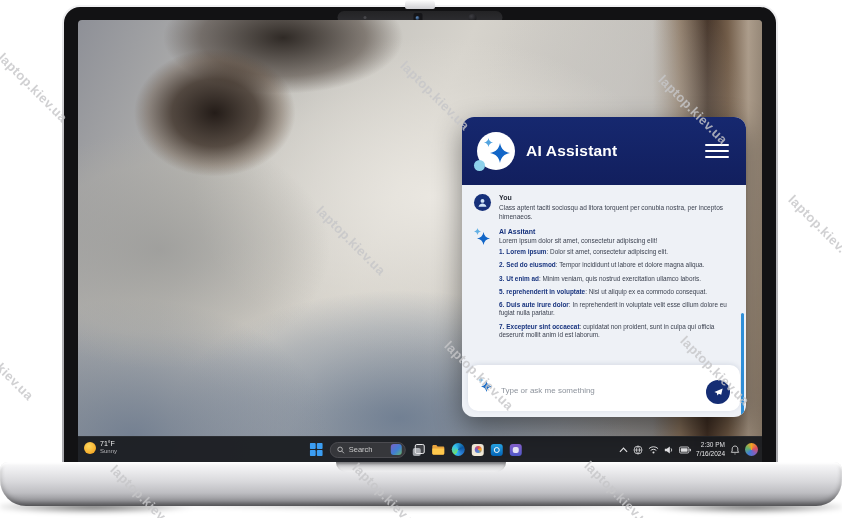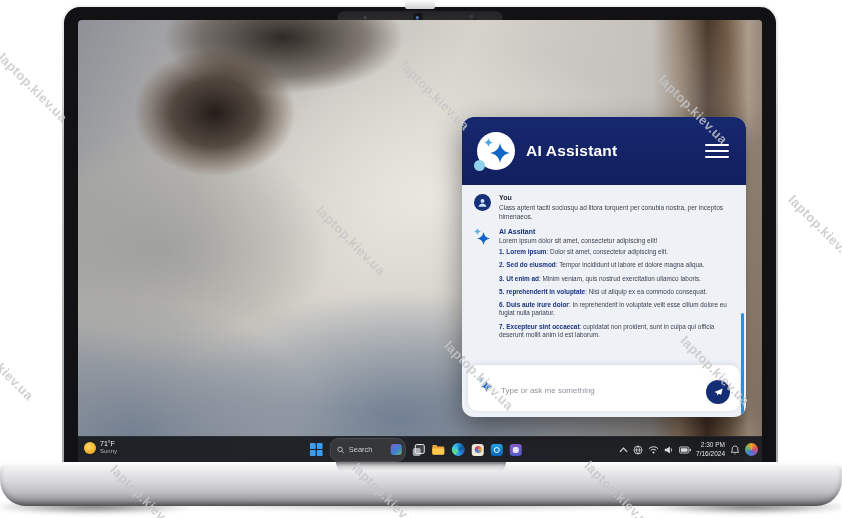--- a/index.html
+++ b/index.html
@@ -90,21 +90,21 @@
   .taskbar{position:absolute;left:0;right:0;bottom:0;height:25px;background:rgba(26,28,33,.95);z-index:4;
        border-top:1px solid rgba(255,255,255,.05);}
   .weather{position:absolute;left:6px;top:3px;display:flex;align-items:center;gap:4px;cursor:pointer;}
   .sun{width:12px;height:12px;border-radius:50%;background:radial-gradient(circle at 40% 35%,#ffd95e,#f5a623 80%);}
   .wx-temp{font-size:7px;color:#f0f0f0;line-height:1.2;}
   .wx-cond{font-size:6px;color:#b5b5b8;line-height:1.2;}
   .task-center{position:absolute;left:50%;top:0;height:25px;transform:translateX(-52%);display:flex;gap:7px;
        align-items:center;}
   .tb-btn{display:flex;align-items:center;justify-content:center;cursor:pointer;}
   .start-svg{width:13px;height:13px;fill:#3b9df2;}
-  .search-pill{height:24px;width:76px;border-radius:9px;background:#36373b;border:1px solid #4b4b50;display:flex;
+  .search-pill{height:16px;width:76px;border-radius:9px;background:#36373b;border:1px solid #4b4b50;display:flex;
        align-items:center;gap:4px;padding:0 3px 0 6px;box-sizing:border-box;cursor:pointer;}
   .search-pill svg{width:8px;height:8px;stroke:#cfcfcf;}
   .search-label{font-size:7.5px;color:#c9c9c9;flex:1;}
   .search-thumb{width:11px;height:11px;border-radius:3px;background:linear-gradient(135deg,#7b61c4,#3f7fd4 55%,#68b36b);}
   .taskview{position:relative;width:12px;height:12px;}
   .taskview i{position:absolute;display:block;width:8px;height:8px;border-radius:2px;}
   .taskview i:first-child{left:0;bottom:0;background:#9fa3a8;}
   .taskview i:last-child{right:0;top:0;border:1px solid #e8e8ea;background:rgba(255,255,255,.15);}
   .folder-svg{width:13px;height:11px;}
   .edge-circle{width:13px;height:13px;border-radius:50%;

